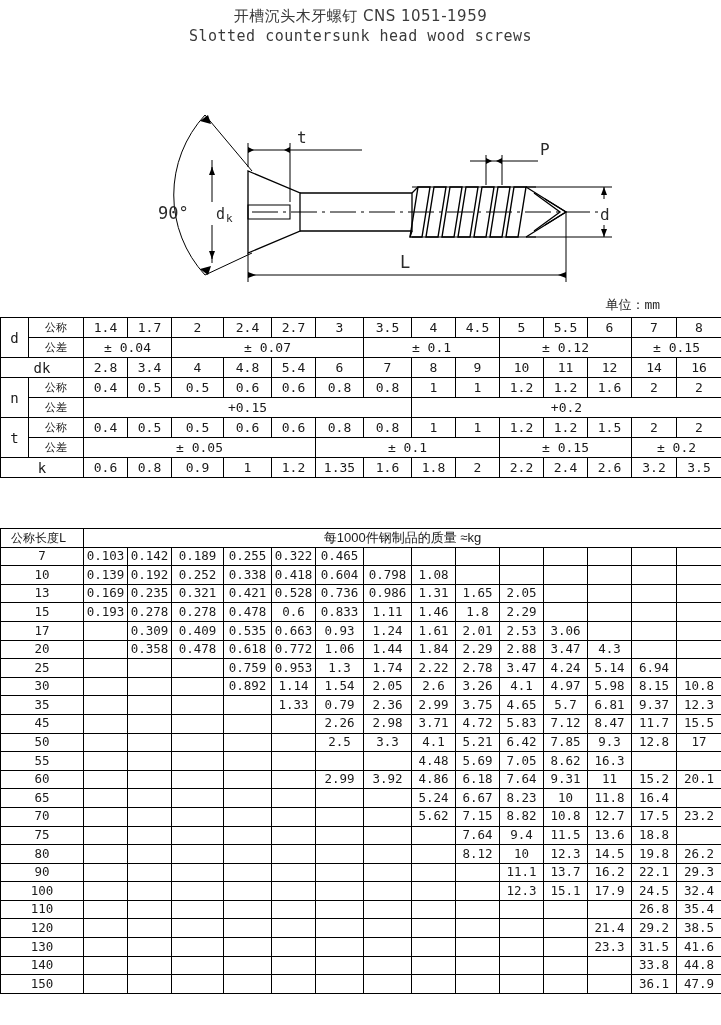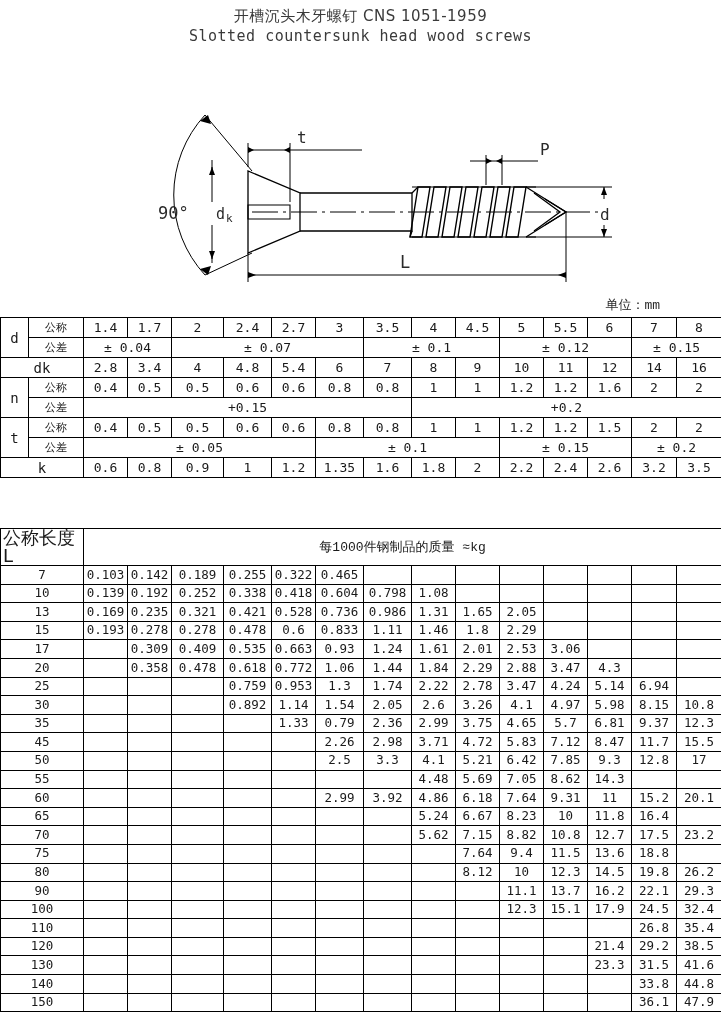--- a/index.html
+++ b/index.html
@@ -25,22 +25,22 @@
     font-size:13px;padding:0;line-height:1;
   }
   .spec td.cn{font-family:"DejaVu Sans","Liberation Sans",sans-serif;font-size:11px;margin-top:40px;}
   .spec td.rowlabel{font-size:14px;}
 
   .mass{position:absolute;left:0;top:528px;width:721px;}
   .mass td{
     border:1px solid #000;height:17.6px;text-align:center;vertical-align:middle;
     font-size:12.5px;padding:0;line-height:1;
   }
-  .mass td.hdr-l{font-family:"DejaVu Sans","Liberation Sans",sans-serif;font-size:18px;text-align:left;padding-left:2px;}
-  .mass td.hdr-m{font-family:Liberation Mono, monospace;font-size:13px;}
+  .mass td.hdr-l{font-family:"DejaVu Sans","Liberation Sans",sans-serif;font-size:12px;text-align:left;padding-left:10px;}
+  .mass td.hdr-m{font-family:Liberation Sans, sans-serif;font-size:13px;}
 </style>
 </head>
 <body>
 
 <div class="title-block">
   <div class="title-cn">开槽沉头木牙螺钉 CNS 1051-1959</div>
   <div class="title-en">Slotted countersunk head wood screws</div>
 </div>
 
 <div class="drawing">
@@ -485,21 +485,21 @@
         <td></td>
         <td></td>
         <td></td>
         <td></td>
         <td></td>
         <td></td>
         <td>4.48</td>
         <td>5.69</td>
         <td>7.05</td>
         <td>8.62</td>
-        <td>14.3</td>
+        <td>16.3</td>
         <td></td>
         <td></td>
       </tr>
       <tr>
         <td>60</td>
         <td></td>
         <td></td>
         <td></td>
         <td></td>
         <td></td>

